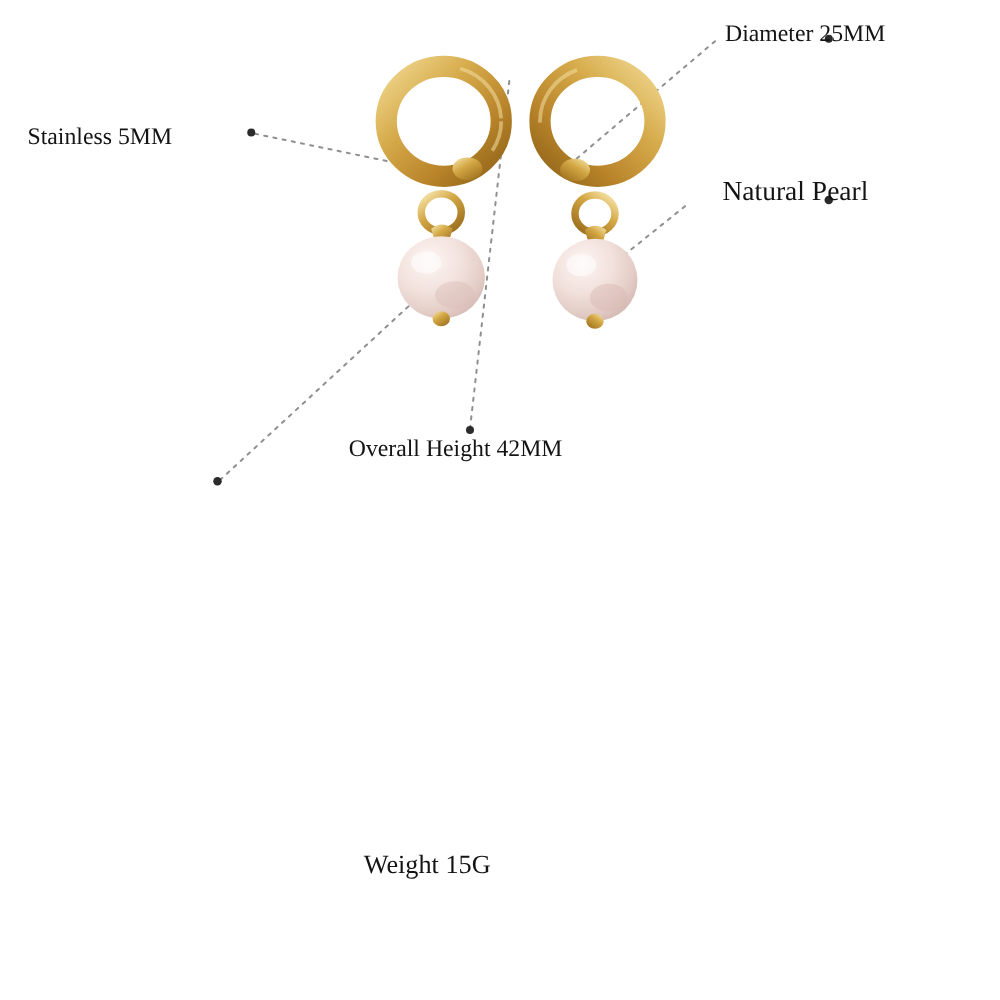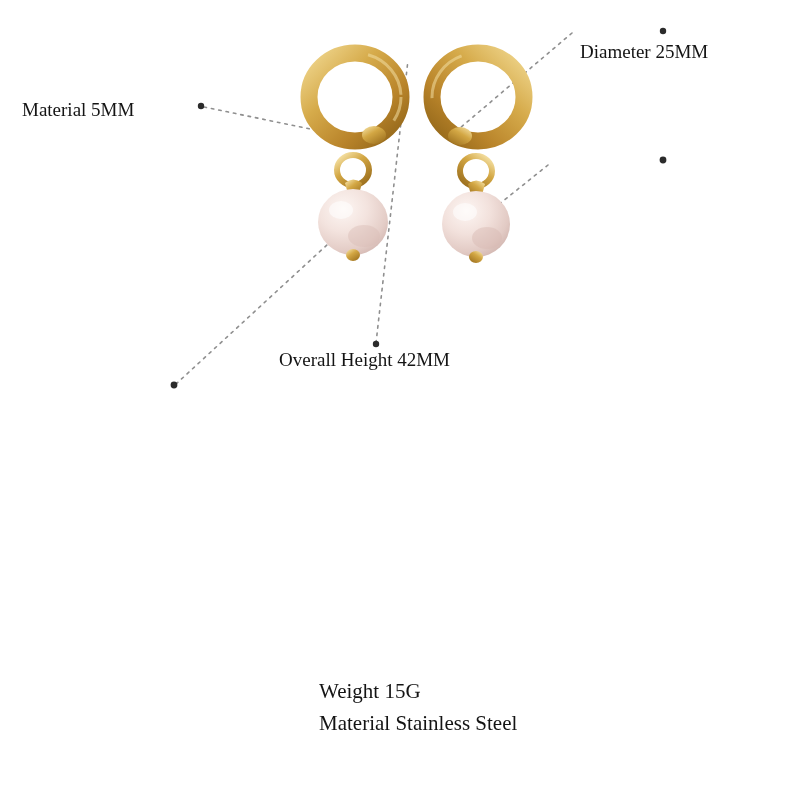--- a/index.html
+++ b/index.html
@@ -19,35 +19,35 @@
 
   
   .label {
     position: absolute;
     font-family: "Liberation Serif", serif;
     color: #141414;
     white-space: pre;
     line-height: 1.28;
   }
   .lbl-thickness { left: 22px;  top: 98px;  font-size: 19px; }
-  .lbl-diameter  { left: 580px; top: 16px;  font-size: 19px; margin-top: 24px; }
+  .lbl-diameter  { left: 580px; top: 16px;  font-size: 19px; }
   .lbl-pearl     { left: 578px; top: 139px; font-size: 22px; }
   .lbl-height    { left: 279px; top: 348px; font-size: 19px; font-family: Liberation Serif, serif; }
   .lbl-vary      { left: 20px;  top: 392px; font-size: 19px; }
 
   
   .specs {
     position: absolute;
     left: 291px;
     top: 676px;
     font-size: 21px;
     line-height: 1.52;
     color: #141414;
   }
-  .specs div { white-space: pre; margin-left: 28px; }
+  .specs div { white-space: pre; }
 
   
   #leaders {
     position: absolute;
     left: 0; top: 0;
     width: 800px; height: 800px;
   }
 
   
   .earring { position: absolute; }
@@ -159,26 +159,26 @@
 
     <g>
       <ellipse cx="58" cy="184" rx="34" ry="33" fill="url(#pearlR)"></ellipse>
       <ellipse cx="47" cy="172" rx="12" ry="9" fill="#ffffff" opacity="0.55"></ellipse>
       <ellipse cx="69" cy="198" rx="15" ry="11" fill="#d7b9b2" opacity="0.45"></ellipse>
     </g>
 
     <ellipse cx="58" cy="217" rx="7" ry="6" fill="url(#goldRingR)"></ellipse>
   </svg>
 
-  <div class="label lbl-thickness">Material 5MM</div>
+  <div class="label lbl-thickness">Stainless 5MM</div>
 
   <div class="label lbl-diameter">Diameter 25MM</div>
 
+  <div class="label lbl-pearl">Natural Pearl</div>
 
   <div class="label lbl-height">Overall Height 42MM</div>
 
 
   <div class="specs">
     <div>Weight 15G</div>
-    <div>Material Stainless Steel</div>
   </div>
 
 </div>
 
 </body></html>

